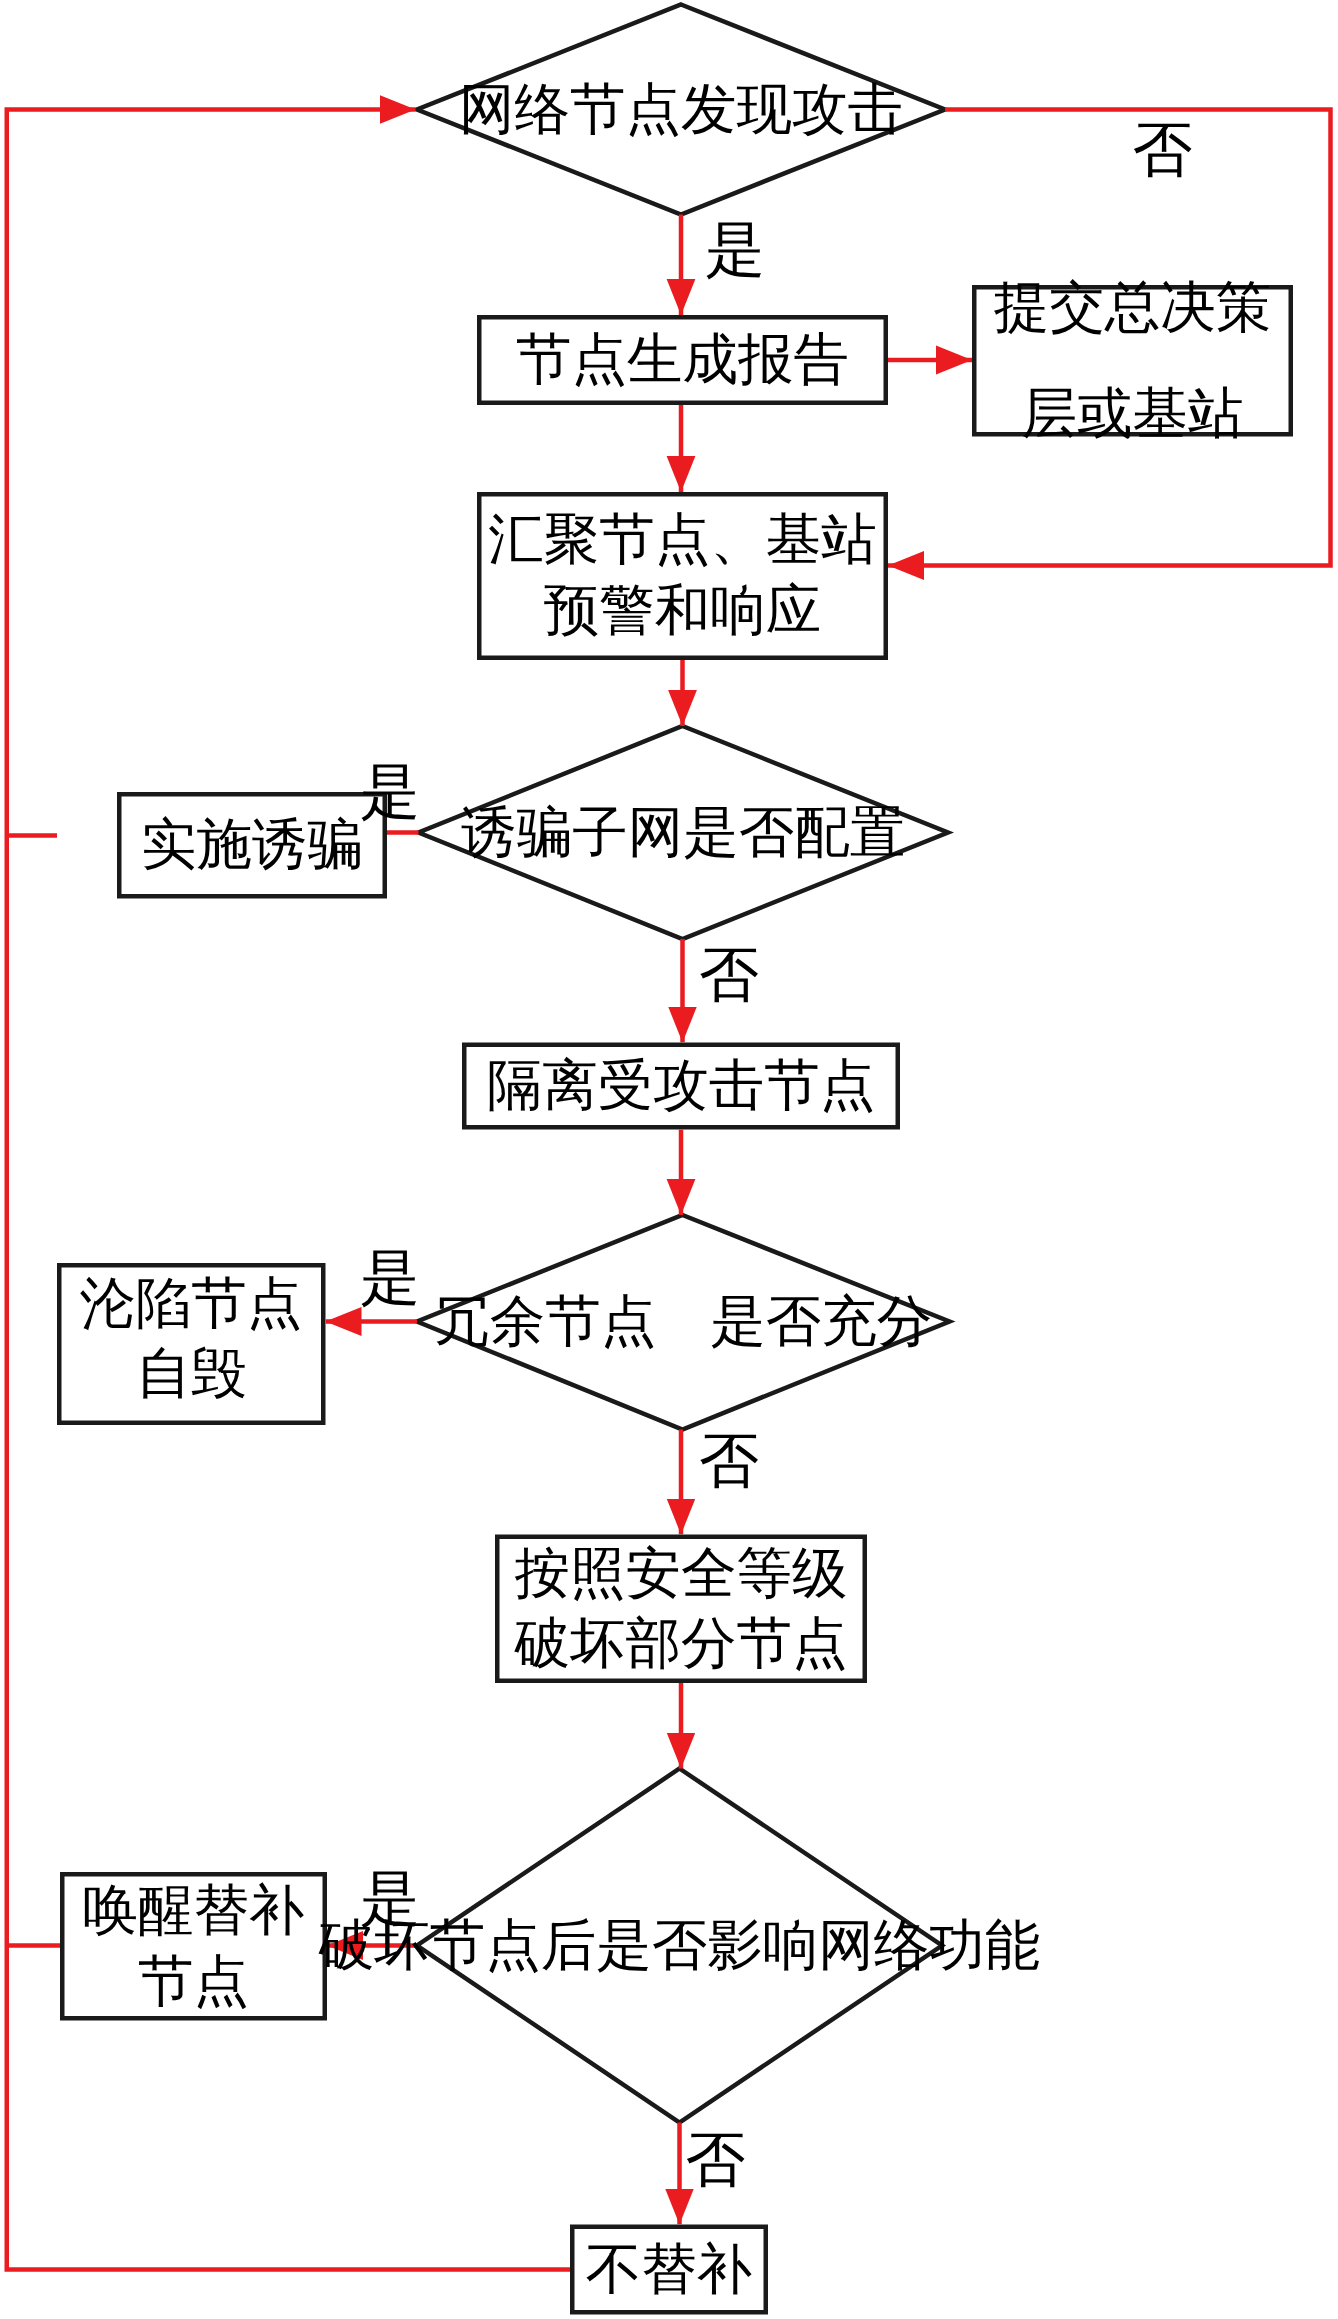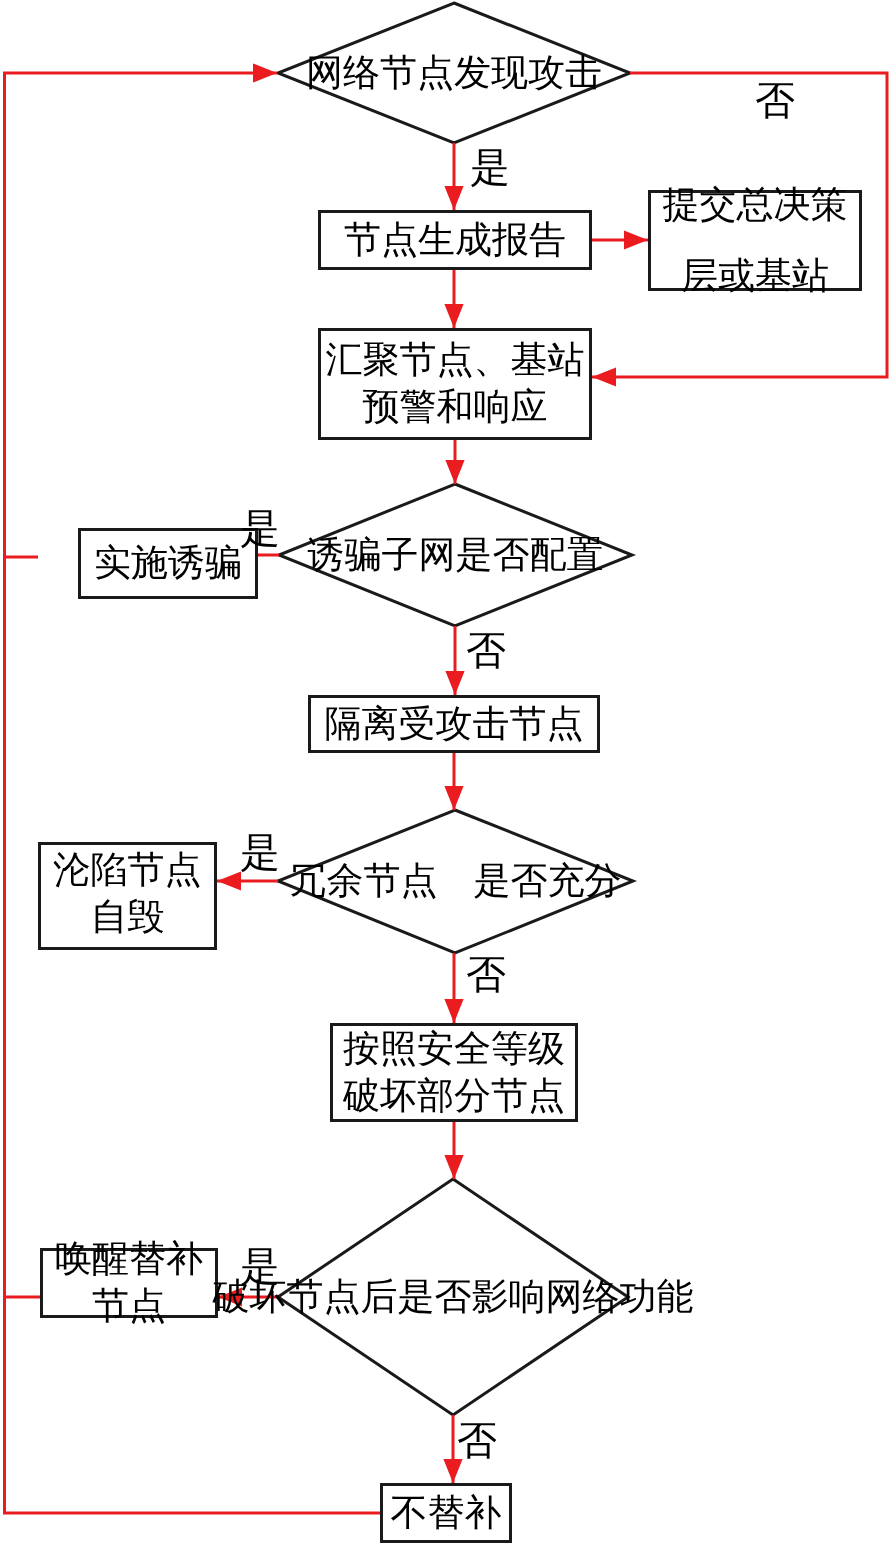--- a/index.html
+++ b/index.html
@@ -141,21 +141,21 @@
   <div class="rect-node" style="left:38px; top:842px; width:179px; height:108px;font-family:Liberation Mono, monospace;">
     <div>沦陷节点</div>
     <div>自毁</div>
   </div>
 
   <div class="rect-node" style="left:330px; top:1023px; width:248px; height:99px;">
     <div>按照安全等级</div>
     <div>破坏部分节点</div>
   </div>
 
-  <div class="rect-node" style="left:40px; top:1248px; width:178px; height:70px;">
+  <div class="rect-node" style="left:40px; top:1248px; width:178px; height:99px;">
     <div>唤醒替补</div>
     <div>节点</div>
   </div>
 
   <div class="rect-node" style="left:380px; top:1483px; width:132px; height:60px;">
     <div>不替补</div>
   </div>
 
   <div class="edge-label" style="left:470px; top:147px;">是</div>
   <div class="edge-label" style="left:755px; top:80px;">否</div>

